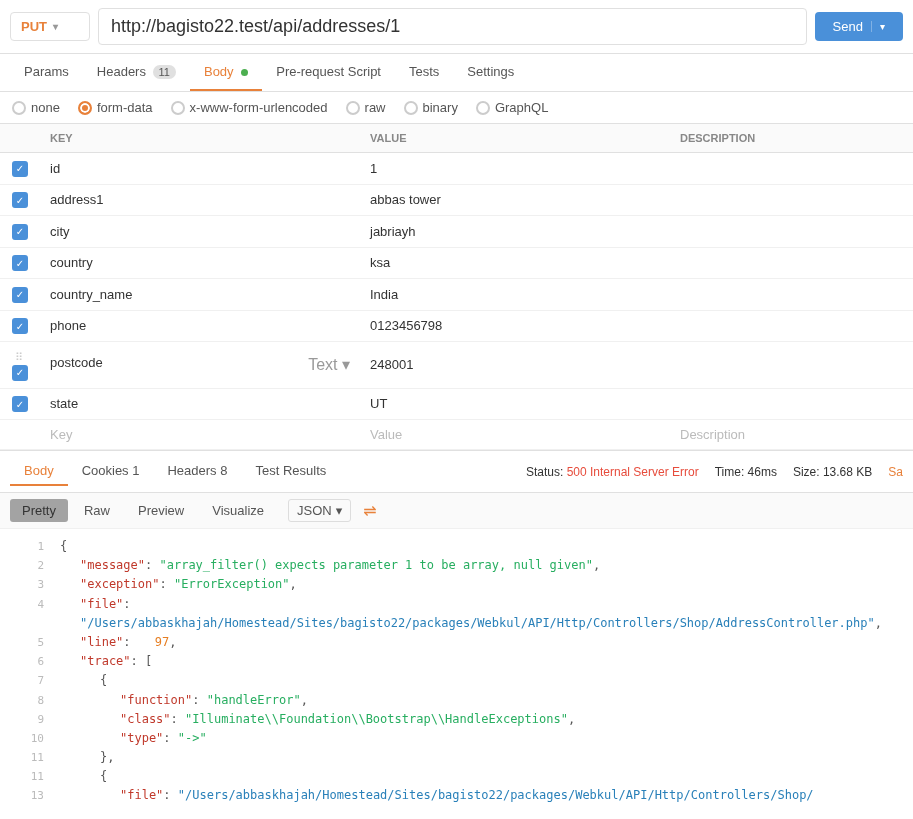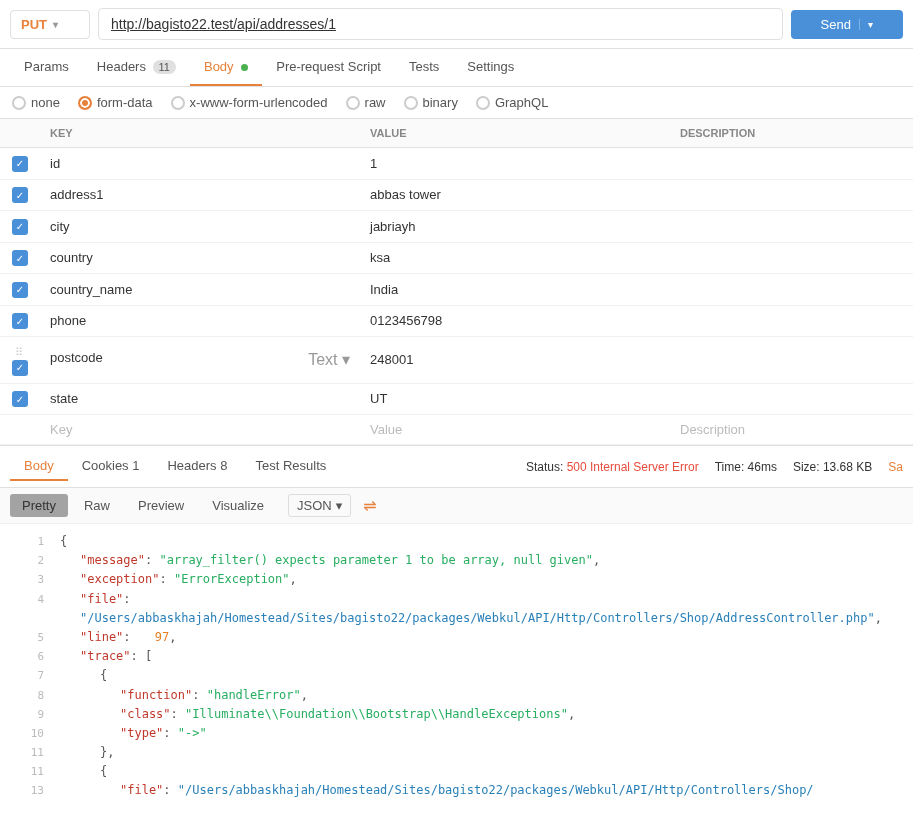--- a/index.html
+++ b/index.html
@@ -27,33 +27,32 @@
       color: #e8813a;
       background: #fff;
       gap: 6px;
     }
     .method-select .chevron { font-size: 10px; color: #999; }
     .url-input {
       flex: 1;
       border: 1px solid #e0e0e0;
       border-radius: 4px;
       padding: 7px 12px;
-      font-size: 14px;
+      font-size: 18px;
       outline: none;
       color: #333;
-      text-decoration: underline;
     }
     .send-btn {
       display: flex;
       align-items: center;
       background: #4a90d9;
       color: #fff;
       border: none;
       border-radius: 4px;
-      padding: 7px 30px;
+      padding: 7px 18px;
       font-size: 13px;
       cursor: pointer;
       gap: 8px;
       font-weight: 500;
     }
     .send-btn .arrow { font-size: 10px; border-left: 1px solid rgba(255,255,255,0.3); padding-left: 8px; }
 
     
     .nav-tabs {
       display: flex;

